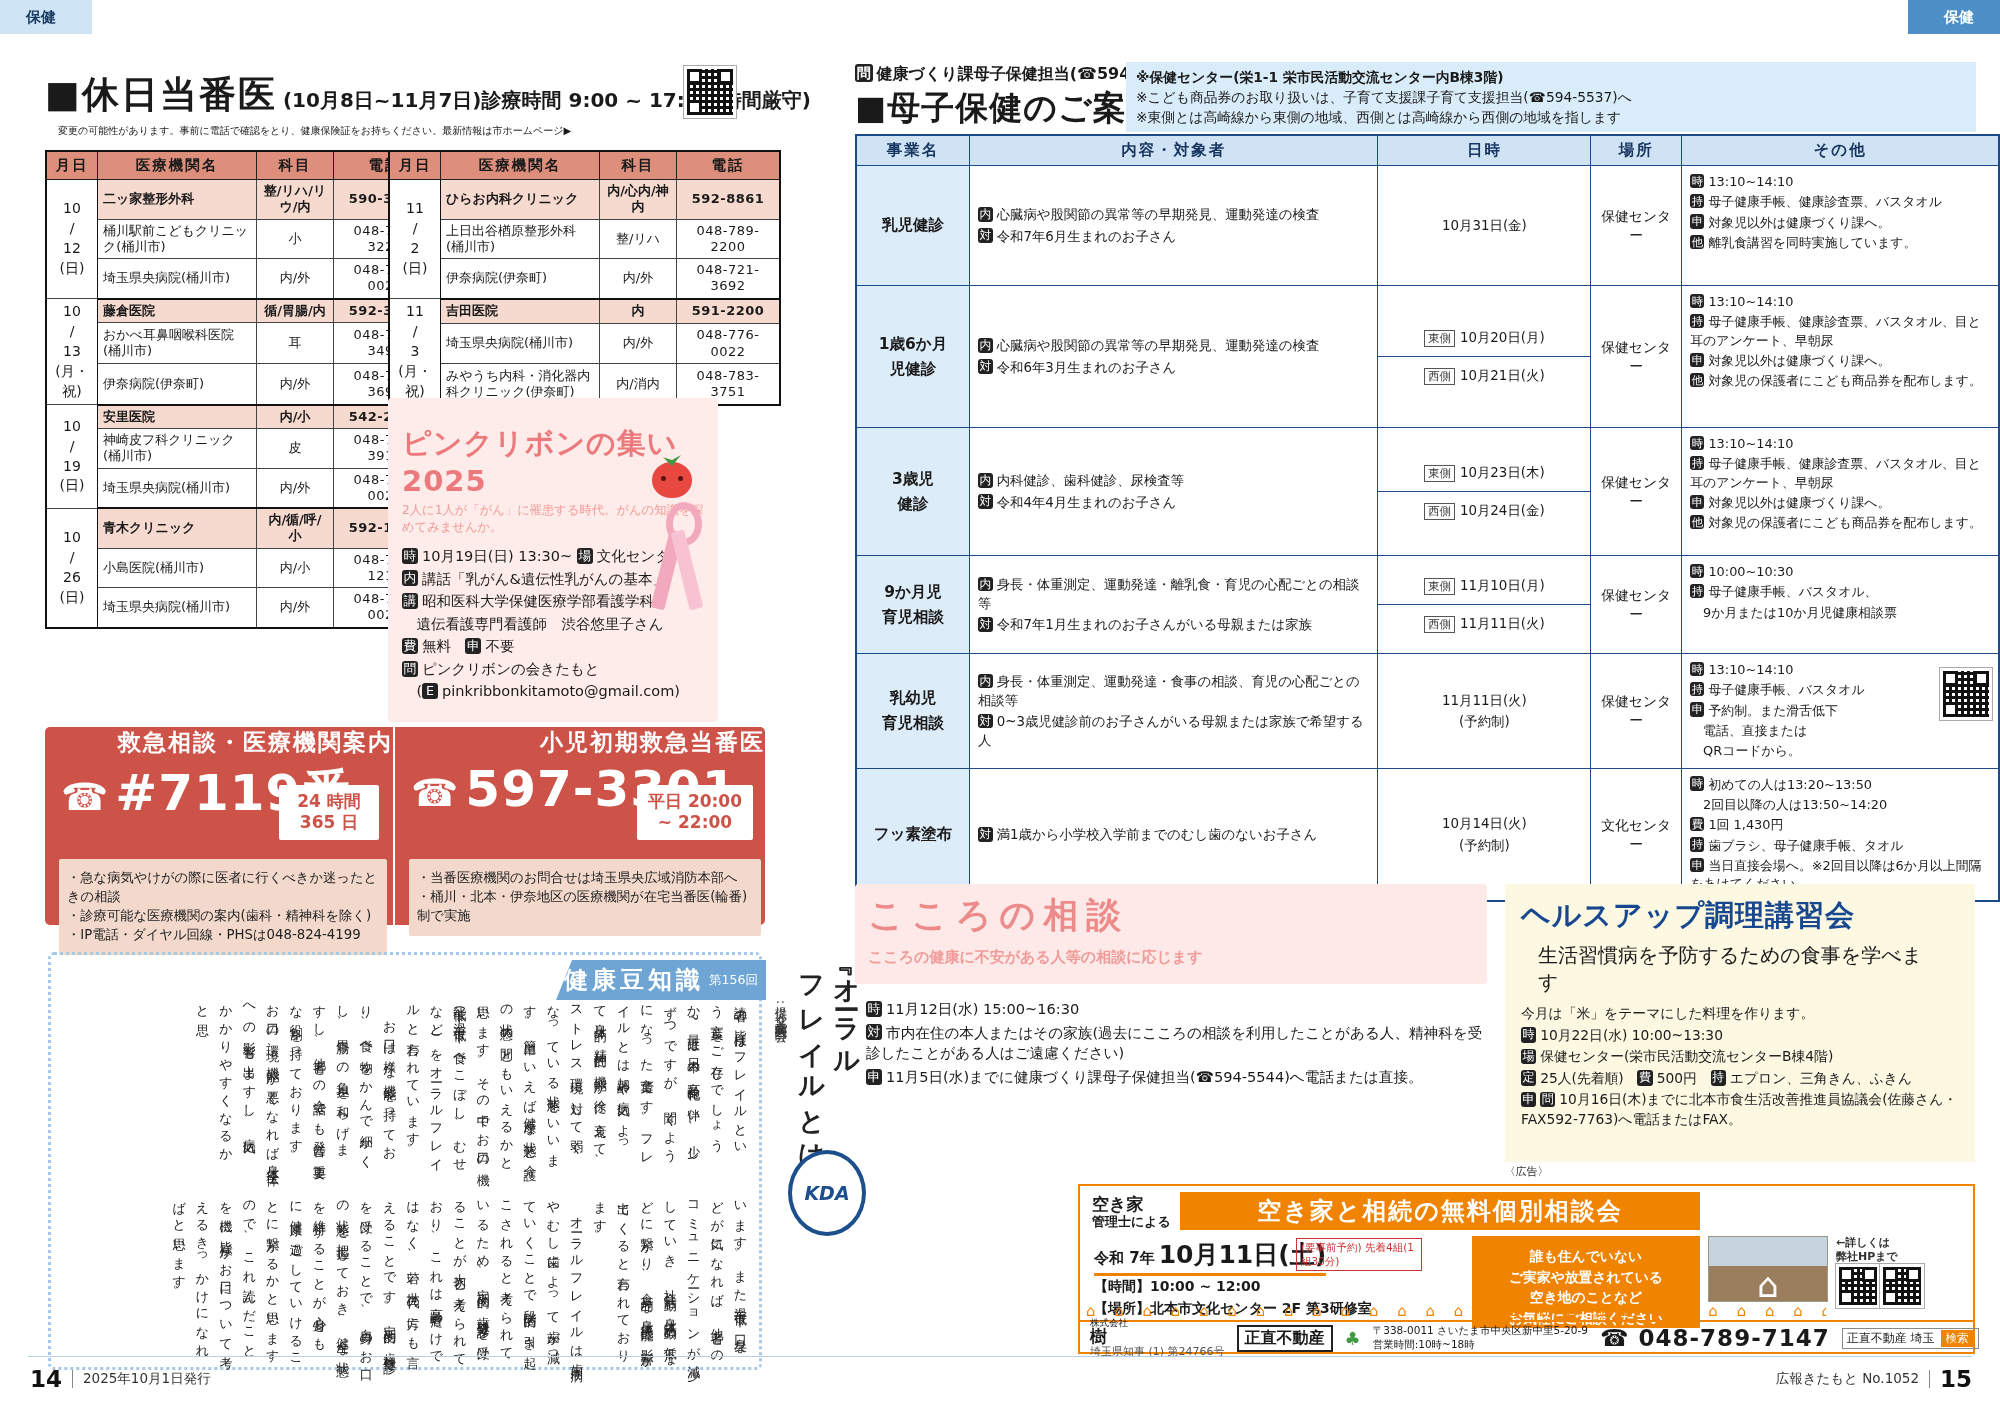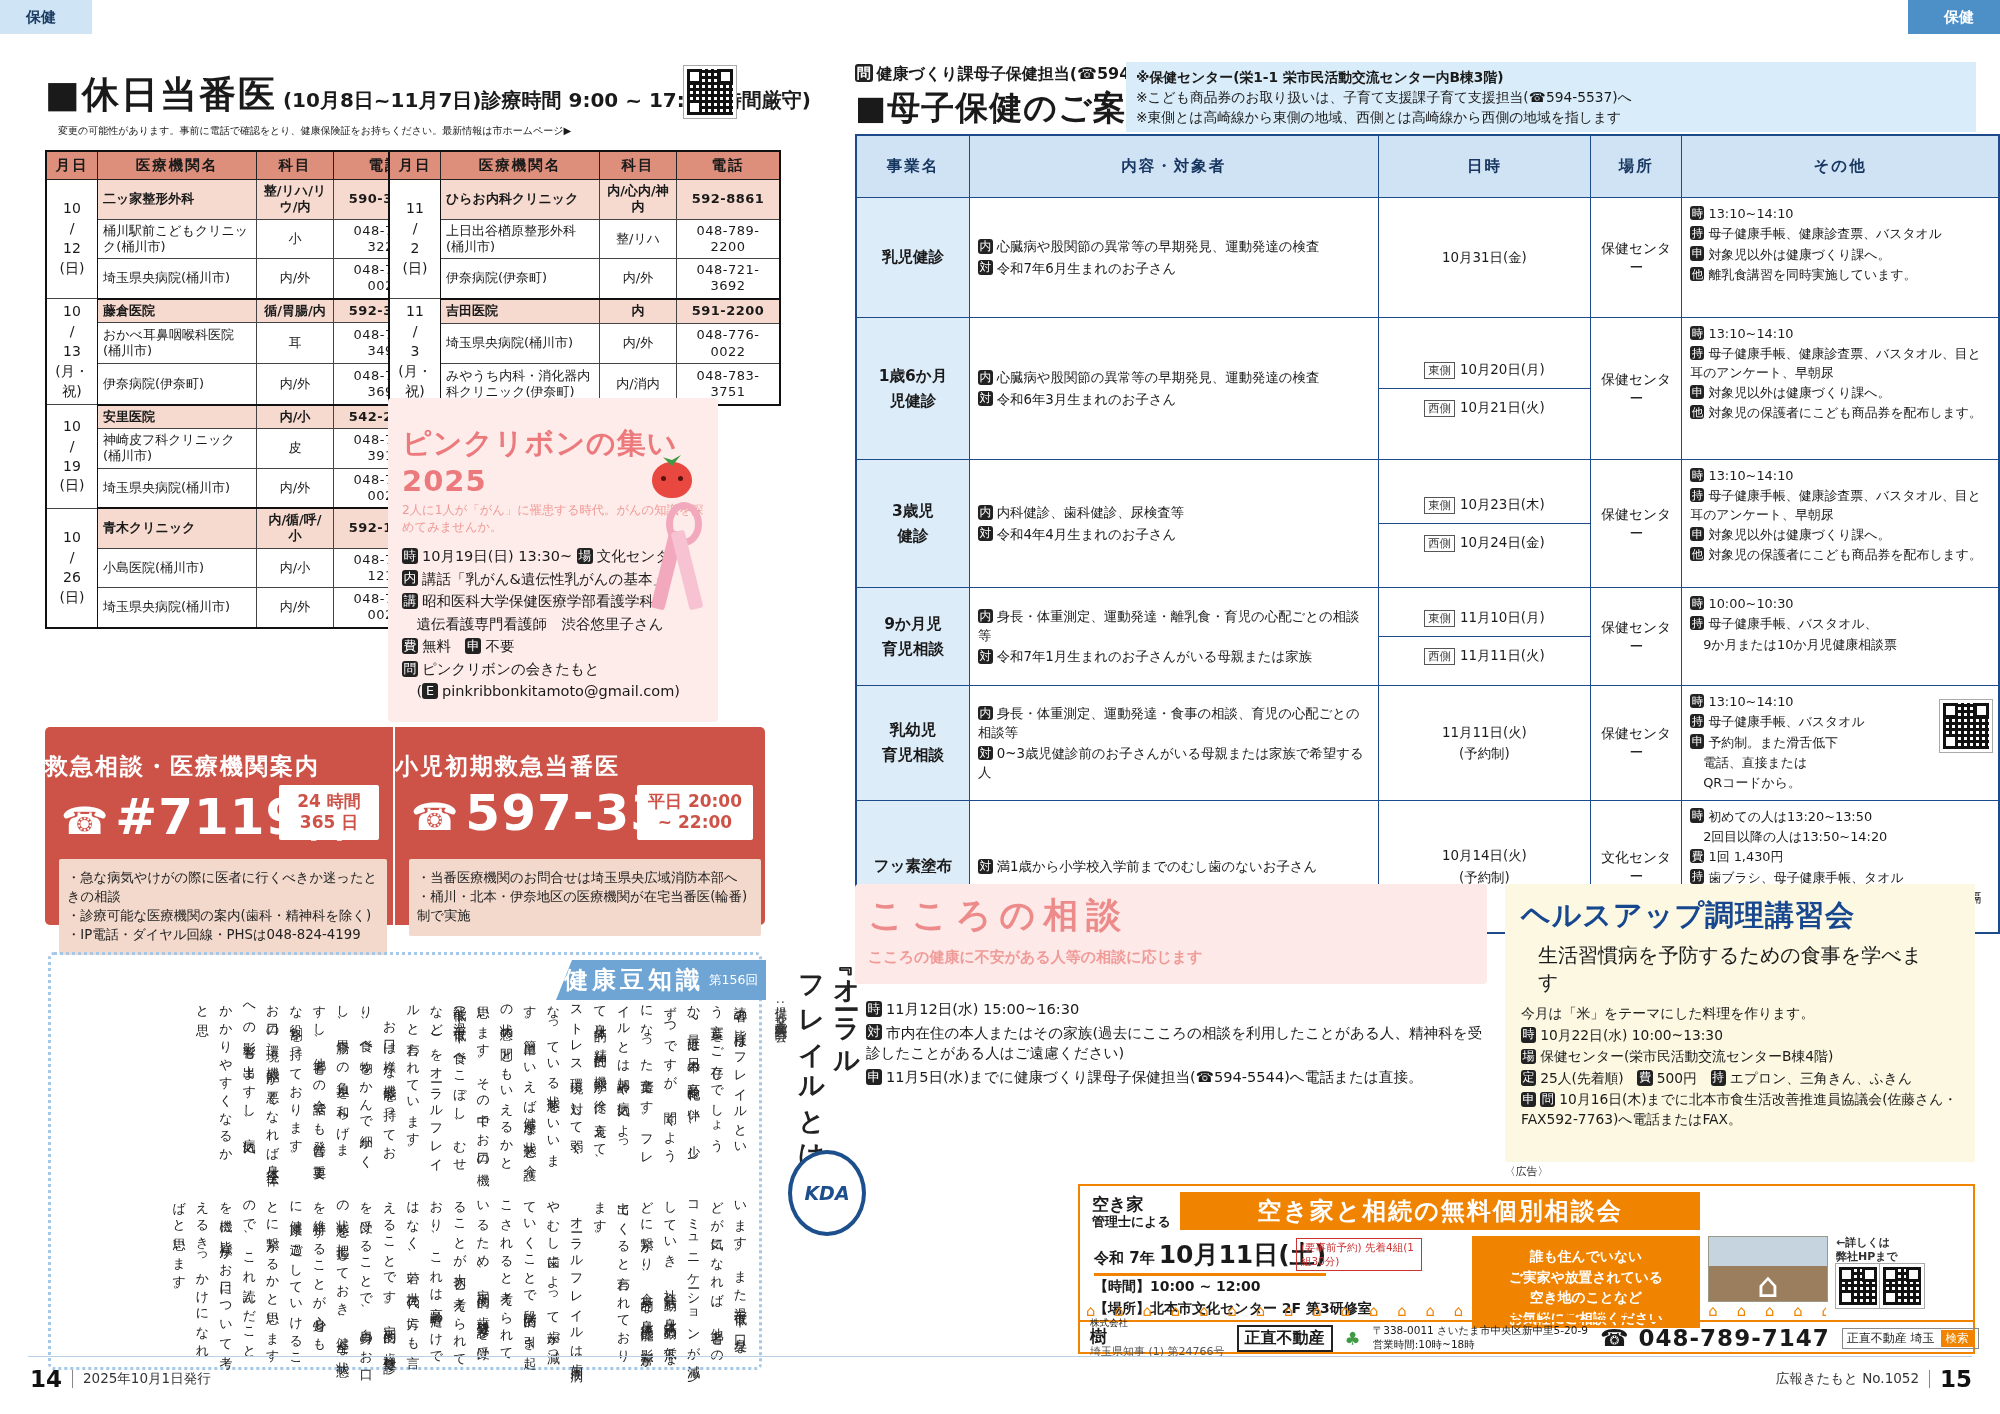--- a/index.html
+++ b/index.html
@@ -53,21 +53,21 @@
   .tomato::after{content:"";position:absolute;top:14px;left:9px;width:5px;height:5px;border-radius:50%;background:#5a1410;box-shadow:17px 0 0 #5a1410}
   .ribbonshape{position:absolute;right:10px;top:104px;width:56px;height:110px}
   .ribbonshape .loop{position:absolute;top:0;left:14px;width:22px;height:30px;border:7px solid #f3a9bd;border-radius:50%;display:block}
   .ribbonshape::before{content:"";position:absolute;left:8px;top:28px;width:14px;height:80px;background:#f3a9bd;transform:rotate(14deg);border-radius:3px}
   .ribbonshape::after{content:"";position:absolute;left:28px;top:28px;width:14px;height:80px;background:#f7c3d2;transform:rotate(-14deg);border-radius:3px}
   
   .emg{left:45px;top:727px;width:720px;height:198px;background:var(--red);border-radius:5px;color:#fff}
   .emg .half{position:absolute;top:0;height:100%;box-sizing:border-box}
   .emg .hl2{left:0;width:348px}
   .emg .hr2{left:348px;width:372px;border-left:2px solid #fff}
-  .emg .et{font-size:23px;font-weight:bold;text-align:left;margin-top:24px;letter-spacing:2px}
+  .emg .et{font-size:23px;font-weight:bold;text-align:right;margin-top:0;letter-spacing:2px}
   .emg .phone{font-size:50px;font-weight:bold;margin:2px 0 0 16px;letter-spacing:1px;white-space:nowrap}
   .emg .phone .tel{font-size:38px;margin-right:6px}
   .emg .badge{position:absolute;background:#fff;color:var(--red);font-weight:bold;font-size:17px;line-height:1.25;
       text-align:center;padding:6px 8px;white-space:pre-line;border-radius:2px}
   .emg .binfo{position:absolute;background:#f3d9cc;color:#222;font-size:13.3px;padding:10px 8px;line-height:1.45;border-radius:2px}
   .emg .binfo .ln{margin:0}
   
   .mameribbon{left:556px;top:960px;width:210px;height:40px;background:var(--blue);color:#fff;
       display:flex;align-items:center;justify-content:center;clip-path:polygon(16px 0,100% 0,100% 100%,0 100%);z-index:3}
   .mameribbon .big{font-size:24px;font-weight:bold;letter-spacing:4px}
@@ -83,21 +83,21 @@
   .footrule{left:28px;top:1356px;width:1944px;border-top:1.5px solid #b9cfe4}
   .foot{top:1366px;font-size:13.5px;color:#333;display:flex;align-items:center;gap:10px}
   .foot .pn{font-size:23px;font-weight:bold;color:#111}
   .foot .sep{border-left:1.5px solid #888;height:18px}
   
   .dept15{left:855px;top:64px;font-size:16px;font-weight:bold}
   .title15{left:855px;top:86px;font-size:33px;font-weight:bold;letter-spacing:1px}
   .notes15{left:1126px;top:62px;width:850px;background:var(--bluebg);padding:5px 10px;box-sizing:border-box;font-size:13.8px;line-height:20px}
   .notes15 .b{font-weight:bold}
   .t15{border-collapse:collapse;position:absolute;left:855px;top:134px;border:2px solid var(--navy)}
-  .t15 th{background:var(--bluehdr);color:#16355f;border:1.5px solid var(--navy);font-size:15.5px;padding:20px;letter-spacing:2px}
+  .t15 th{background:var(--bluehdr);color:#16355f;border:1.5px solid var(--navy);font-size:15.5px;padding:4px;letter-spacing:2px}
   .t15 td{border:1.5px solid var(--navy);padding:5px 8px;font-size:13.4px;vertical-align:middle;line-height:1.35}
   .t15 td.rn{background:var(--bluecell);font-weight:bold;font-size:15.5px;text-align:center;width:96px;line-height:1.6}
   .t15 td.ct{width:392px}
   .t15 td.wc{width:196px;text-align:center}
   .t15 td.wc.split{padding:0}
   .t15 td.wc.split .ln{padding:9px 4px;margin:0}
   .t15 td.wc.split .ln:first-child{border-bottom:1.3px solid var(--navy)}
   .t15 td.pl{width:74px;text-align:center;font-size:13.8px}
   .t15 td.ot{width:300px;vertical-align:top;font-size:12.9px;position:relative}
   

